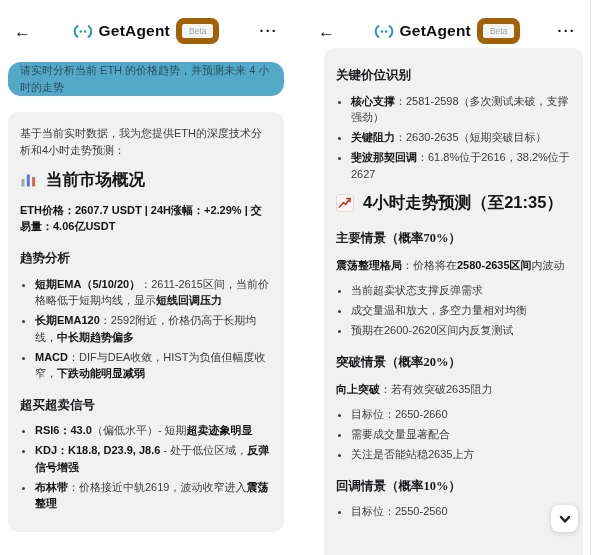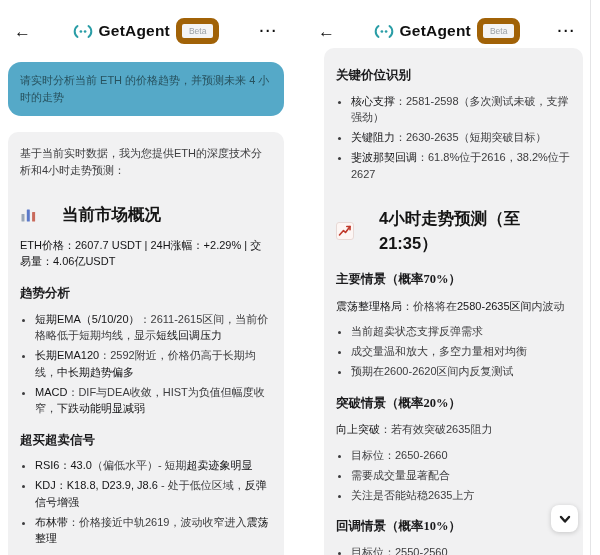--- a/index.html
+++ b/index.html
@@ -15,37 +15,37 @@
   .chat-header { height:34px; margin-top:14px; display:flex; align-items:center; padding:0 14px; position:relative; }
   .back-btn { font-size:17px; color:#111; font-weight:bold; cursor:pointer; z-index:2; line-height:1; }
   .brand { position:absolute; left:0; right:0; display:flex; justify-content:center; align-items:center; gap:6px; }
   .brand-icon { display:flex; align-items:center; }
   .brand-name { font-size:15.5px; font-weight:bold; color:#101010; letter-spacing:0.2px; }
   .beta-badge { font-size:8.5px; color:#9aa0a6; background:#f4f4f5; border:6px solid #a16207; border-radius:8px; padding:2px 7px; }
   .more-btn { margin-left:auto; font-size:14px; color:#111; letter-spacing:1.5px; font-weight:bold; cursor:pointer; z-index:2; line-height:1; }
 
   .body-left { padding:8px 8px 0 8px; }
   .bubble-user {
-    background:#55a9c8; color:#27525f; border-radius:13px; padding:10px 12px;
+    background:#55a9c8; color:#27525f; border-radius:13px; padding:0 12px;
     font-size:11px; line-height:1.55; margin:6px 0 16px 0;
   }
   .card {
     background:#f1f1f2; border-radius:10px; padding:4px 12px 12px 12px;
     font-size:11px; line-height:1.5; color:#3c3c3e;
   }
   .body-right { padding:0 7px 0 20px; }
   .card-right { margin-top:0; height:520px; overflow:hidden; border-radius:10px; }
 
   .msg-p { margin:9px 0; }
-  .msg-h2 { display:flex; align-items:center; gap:25px; font-size:16.5px; font-weight:bold; color:#141414; margin:24px 0 10px 0; }
+  .msg-h2 { display:flex; align-items:center; gap:9px; font-size:16.5px; font-weight:bold; color:#141414; margin:8px 0 10px 0; }
   .h2-icon { display:flex; align-items:center; }
   .msg-h3 { font-size:12.5px; font-weight:bold; color:#1b1b1d; margin:14px 0 8px 0;font-family:Liberation Serif, serif; }
   .msg-ul { margin:8px 0; padding-left:15px; list-style:disc; }
   .msg-ul li { margin:3.5px 0; }
-  b { font-weight:normal; color:#141416; }
+  b { font-weight:bold; color:#141416; }
 
   .scroll-btn {
     position:absolute; right:12px; bottom:23px; width:27px; height:27px; background:#fff;
     border-radius:8px; box-shadow:0 1px 5px rgba(0,0,0,0.18); display:flex; align-items:center;
     justify-content:center; cursor:pointer;
   }
 </style>
 </head>
 <body>
 

